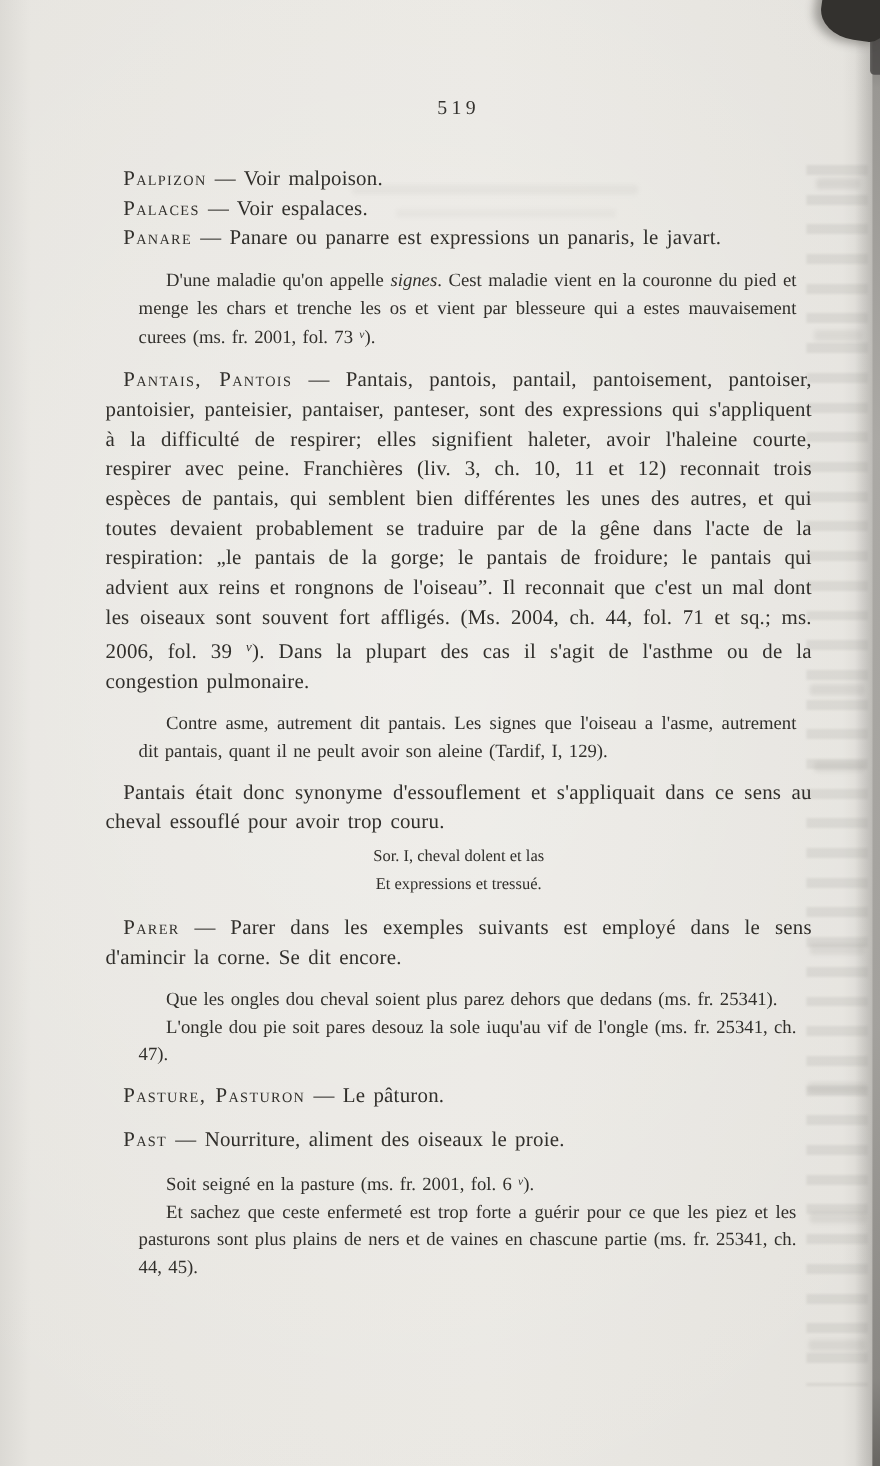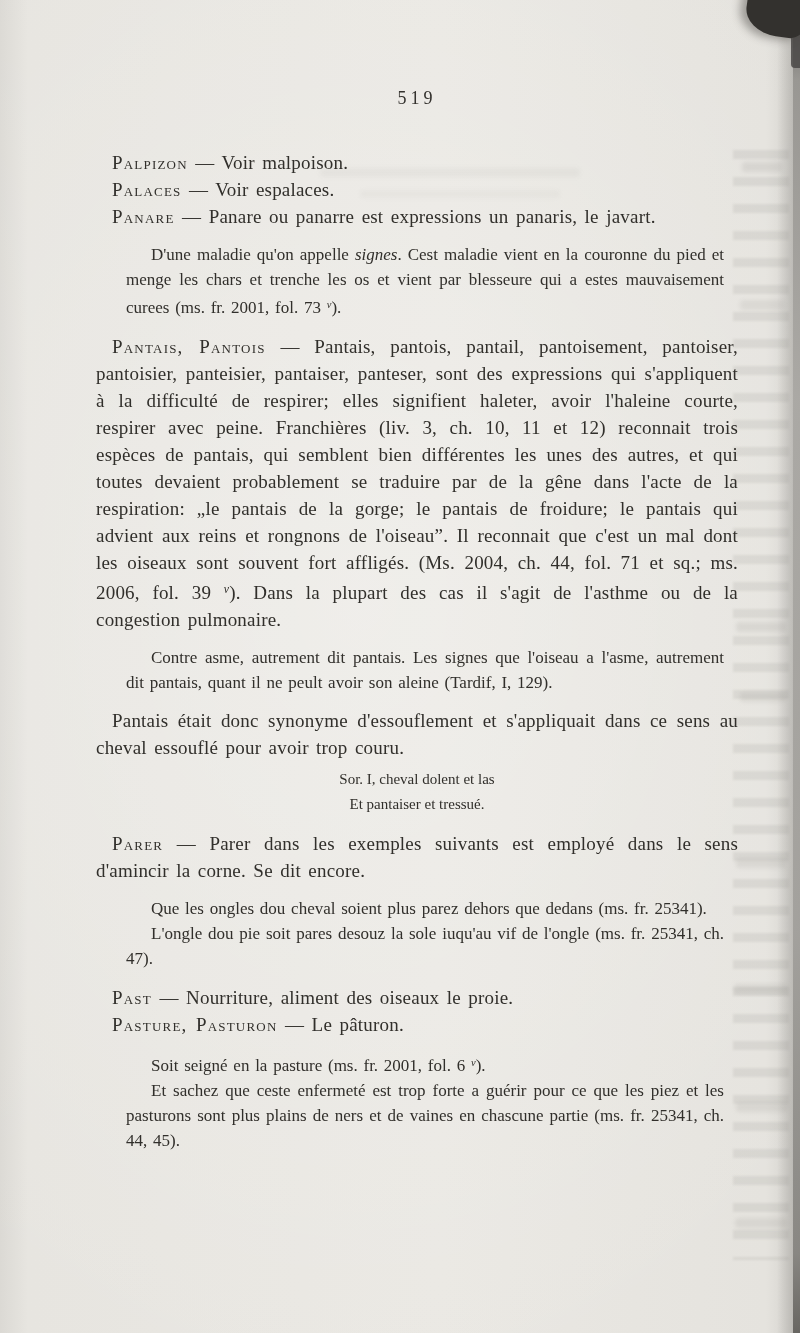--- a/index.html
+++ b/index.html
@@ -151,33 +151,33 @@
     <p class="entry mt"><span class="hw">Pantais, Pantois</span><span> — Pantais, pantois, pantail, pantoisement, pantoiser, pantoisier, panteisier, pantaiser, panteser, sont des expressions qui s'appliquent à la difficulté de respirer; elles signifient haleter, avoir l'haleine courte, respirer avec peine. Franchières (liv. 3, ch. 10, 11 et 12) reconnait trois espèces de pantais, qui semblent bien différentes les unes des autres, et qui toutes devaient probablement se traduire par de la gêne dans l'acte de la respiration: „le pantais de la gorge; le pantais de froidure; le pantais qui advient aux reins et rongnons de l'oiseau”. Il reconnait que c'est un mal dont les oiseaux sont souvent fort affligés. (Ms. 2004, ch. 44, fol. 71 et sq.; ms. 2006, fol. 39 </span><span class="sup">v</span><span>). Dans la plupart des cas il s'agit de l'asthme ou de la congestion pulmonaire.</span></p>
 
     <div class="qgroup">
       <p class="q">Contre asme, autrement dit pantais. Les signes que l'oiseau a l'asme, autrement dit pantais, quant il ne peult avoir son aleine (Tardif, I, 129).</p>
     </div>
 
     <p class="para">Pantais était donc synonyme d'essouflement et s'appliquait dans ce sens au cheval essouflé pour avoir trop couru.</p>
 
     <div class="verse">
       <div>Sor. I, cheval dolent et las</div>
-      <div>Et pantaiser et tressué.</div>
+      <div>Et expressions et tressué.</div>
     </div>
 
     <p class="entry mt"><span class="hw">Parer</span><span> — Parer dans les exemples suivants est employé dans le sens d'amincir la corne. Se dit encore.</span></p>
 
     <div class="qgroup">
       <p class="q">Que les ongles dou cheval soient plus parez dehors que dedans (ms. fr. 25341).</p>
       <p class="q">L'ongle dou pie soit pares desouz la sole iuqu'au vif de l'ongle (ms. fr. 25341, ch. 47).</p>
     </div>
 
+    <p class="entry"><span class="hw">Pasture, Pasturon</span><span> — Le pâturon.</span></p>
+
     <p class="entry mt"><span class="hw">Past</span><span> — Nourriture, aliment des oiseaux le proie.</span></p>
-
-    <p class="entry"><span class="hw">Pasture, Pasturon</span><span> — Le pâturon.</span></p>
 
     <div class="qgroup">
       <p class="q"><span>Soit seigné en la pasture (ms. fr. 2001, fol. 6 </span><span class="sup">v</span><span>).</span></p>
       <p class="q">Et sachez que ceste enfermeté est trop forte a guérir pour ce que les piez et les pasturons sont plus plains de ners et de vaines en chascune partie (ms. fr. 25341, ch. 44, 45).</p>
     </div>
 
   </div>
 </div>
 
 </body></html>

